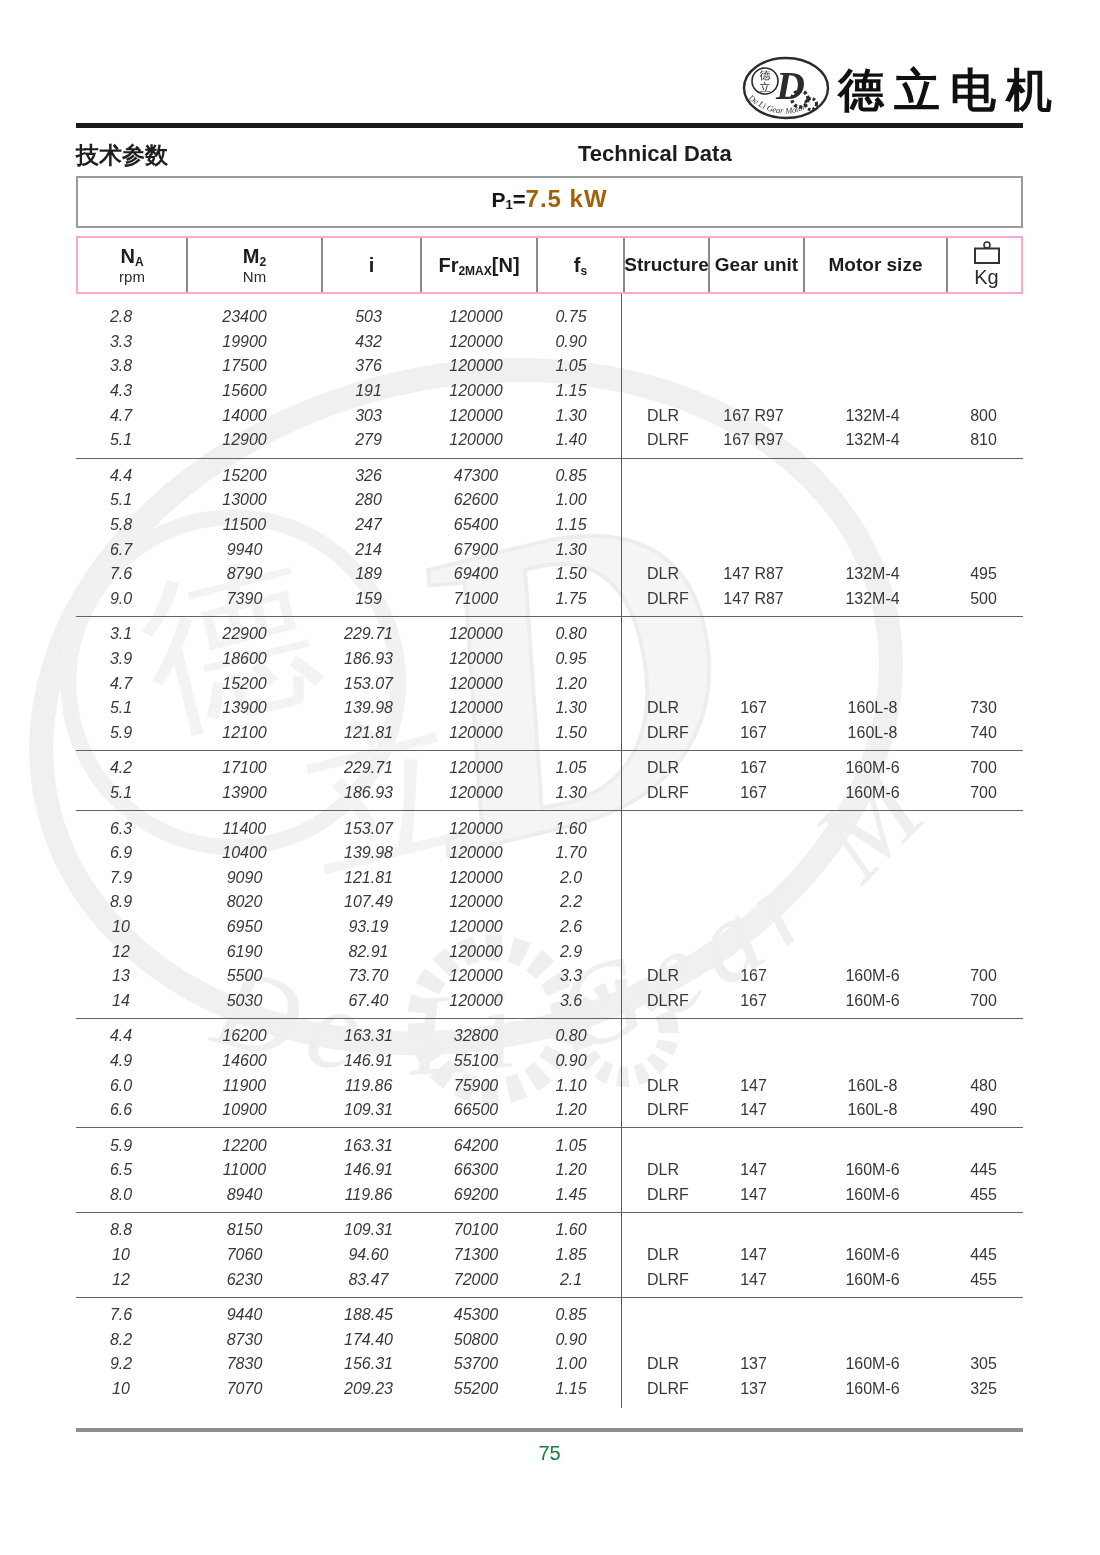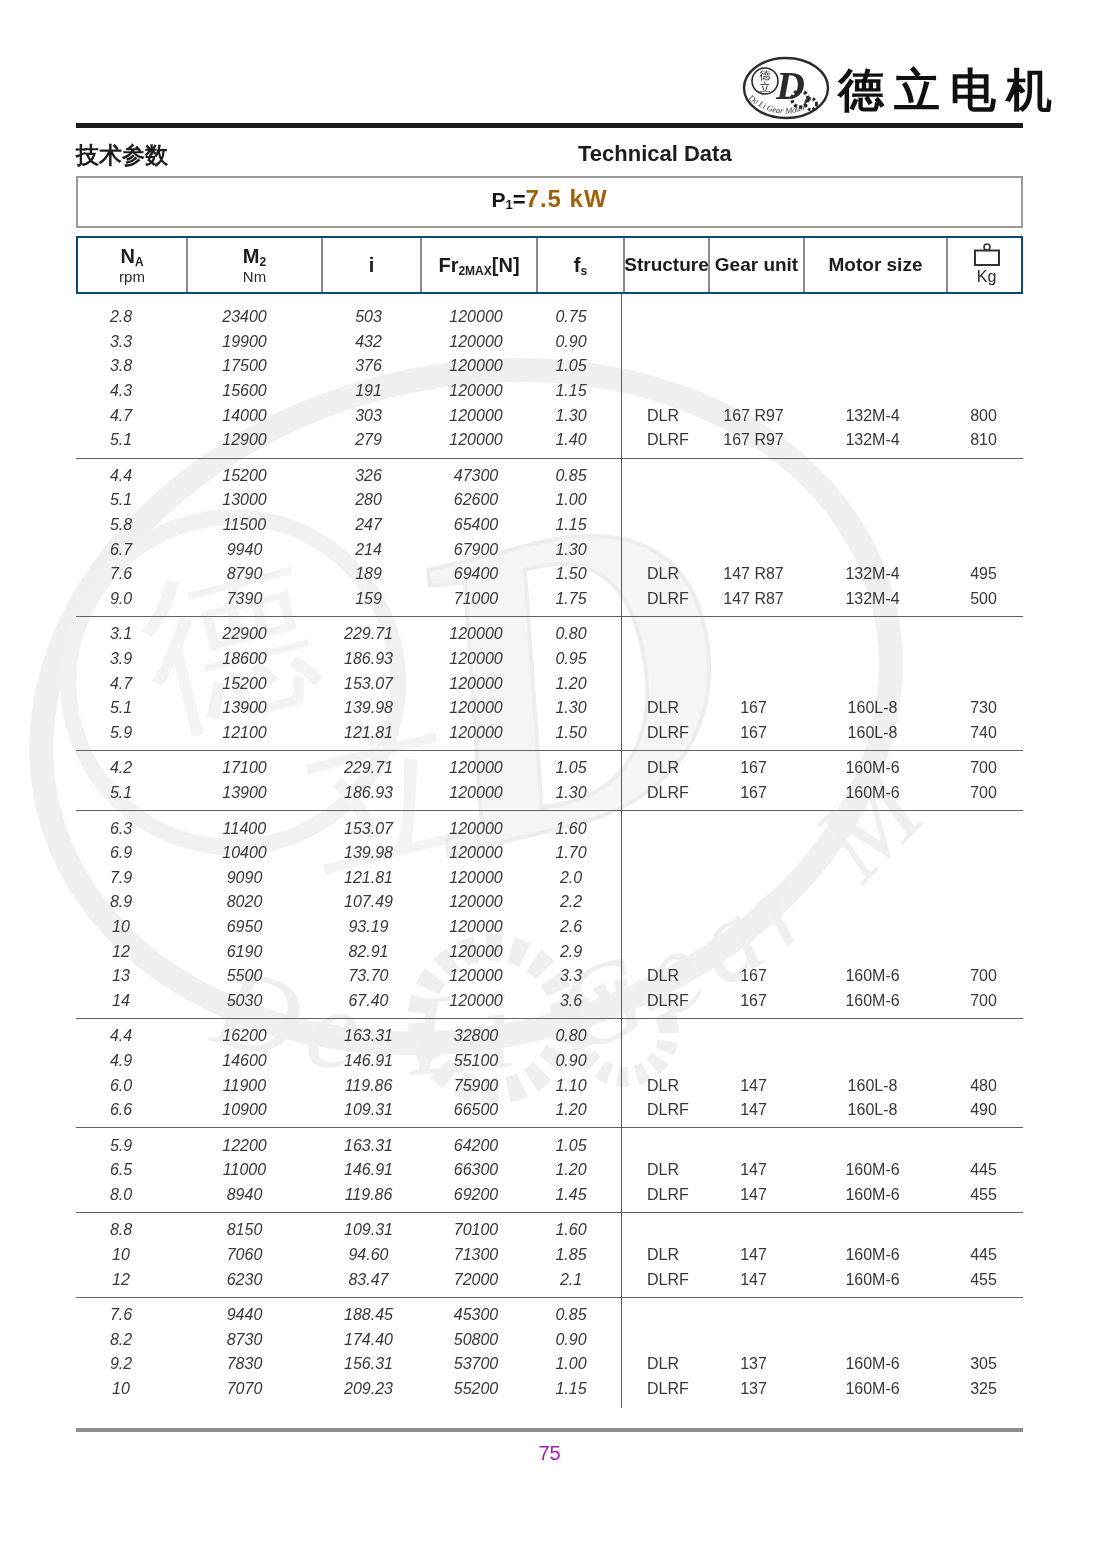--- a/index.html
+++ b/index.html
@@ -27,53 +27,53 @@
   .power-box{
     box-sizing:border-box;border:2px solid #9a9a9a;height:52px;width:947px;
     display:flex;align-items:baseline;justify-content:center;padding-top:7px;
   }
   .power-sym{font-size:21px;font-weight:bold;color:#151515;}
   .power-sub{font-size:13px;font-weight:bold;position:relative;top:2px;color:#151515;}
   .power-eq{font-size:22px;font-weight:bold;color:#151515;}
   .power-val{font-size:24px;font-weight:bold;letter-spacing:1px;color:#a16207;}
 
   .head-row{
-    box-sizing:border-box;margin-top:8px;width:947px;height:58px;border:2px solid #0c4a6e;
+    box-sizing:border-box;margin-top:8px;width:947px;height:58px;border:2px solid #f9a8d4;
     display:grid;grid-template-columns:108px 135px 99px 116px 87px 85px 95px 143px 79px;
   }
   .hcell{
     display:flex;flex-direction:column;align-items:center;justify-content:center;
     border-left:2px solid #8a8a8a;line-height:1.15;color:#1c1c1c;
   }
   .hcell:first-child{border-left:none;}
   .hmain{font-size:20px;font-weight:bold;}
   .hsub{font-size:12px;font-weight:bold;position:relative;top:3px;}
   .hunit{font-size:15px;color:#2a2a2a;}
-  .kg-cell .hunit{font-size:16px;}
+  .kg-cell .hunit{font-size:20px;}
   .weight-icon{width:32px;height:24px;display:block;margin-bottom:1px;}
 
   
   .tbody{position:relative;margin-top:6px;width:947px;}
   .vline{position:absolute;left:544.5px;top:-6px;bottom:4px;width:1.6px;background:#5a5a5a;}
   .block{display:flex;border-bottom:1.5px solid #636363;}
   .block:last-child{border-bottom:none;padding-bottom:6px;}
   .block-left{width:545px;padding:5px 0;font-style:italic;}
   .data-row{display:grid;grid-template-columns:108px 135px 99px 116px 87px;height:24.6px;align-items:center;}
   .cell{text-align:center;font-size:16px;color:#383838;}
   .c0{padding-right:18px;}
   .c1{padding-right:14px;}
   .c4{padding-right:13px;}
   .block-right{width:402px;display:flex;align-items:flex-end;padding:5px 0;}
   .variants{width:100%;}
   .variant-row{display:grid;grid-template-columns:85px 95px 143px 79px;height:24.6px;align-items:center;font-size:16px;color:#383838;}
   .v0{text-align:left;padding-left:26px;}
   .v1,.v2,.v3{text-align:center;}
 
   .foot-rule{margin-top:16px;width:947px;height:3.5px;background:#8f8f8f;}
-  .page-num{margin-top:10px;width:947px;text-align:center;font-size:20px;color:#a21caf;}
+  .page-num{margin-top:10px;width:947px;text-align:center;font-size:20px;color:#15803d;}
 </style>
 </head>
 <body>
 
 <svg class="layer watermark" viewBox="0 0 1100 1555" aria-hidden="true">
   <g transform="translate(500,760) rotate(-14) translate(-500,-760)">
     <ellipse cx="480" cy="700" rx="430" ry="330" fill="none" stroke="#e7e7e7" stroke-width="24"></ellipse>
     <circle cx="260" cy="620" r="165" fill="none" stroke="#e9e9e9" stroke-width="16"></circle>
     <text x="180" y="640" font-size="170" fill="#ececec" font-family="Liberation Serif,serif">德</text>
     <text x="300" y="820" font-size="160" fill="#ececec" font-family="Liberation Serif,serif">立</text>

